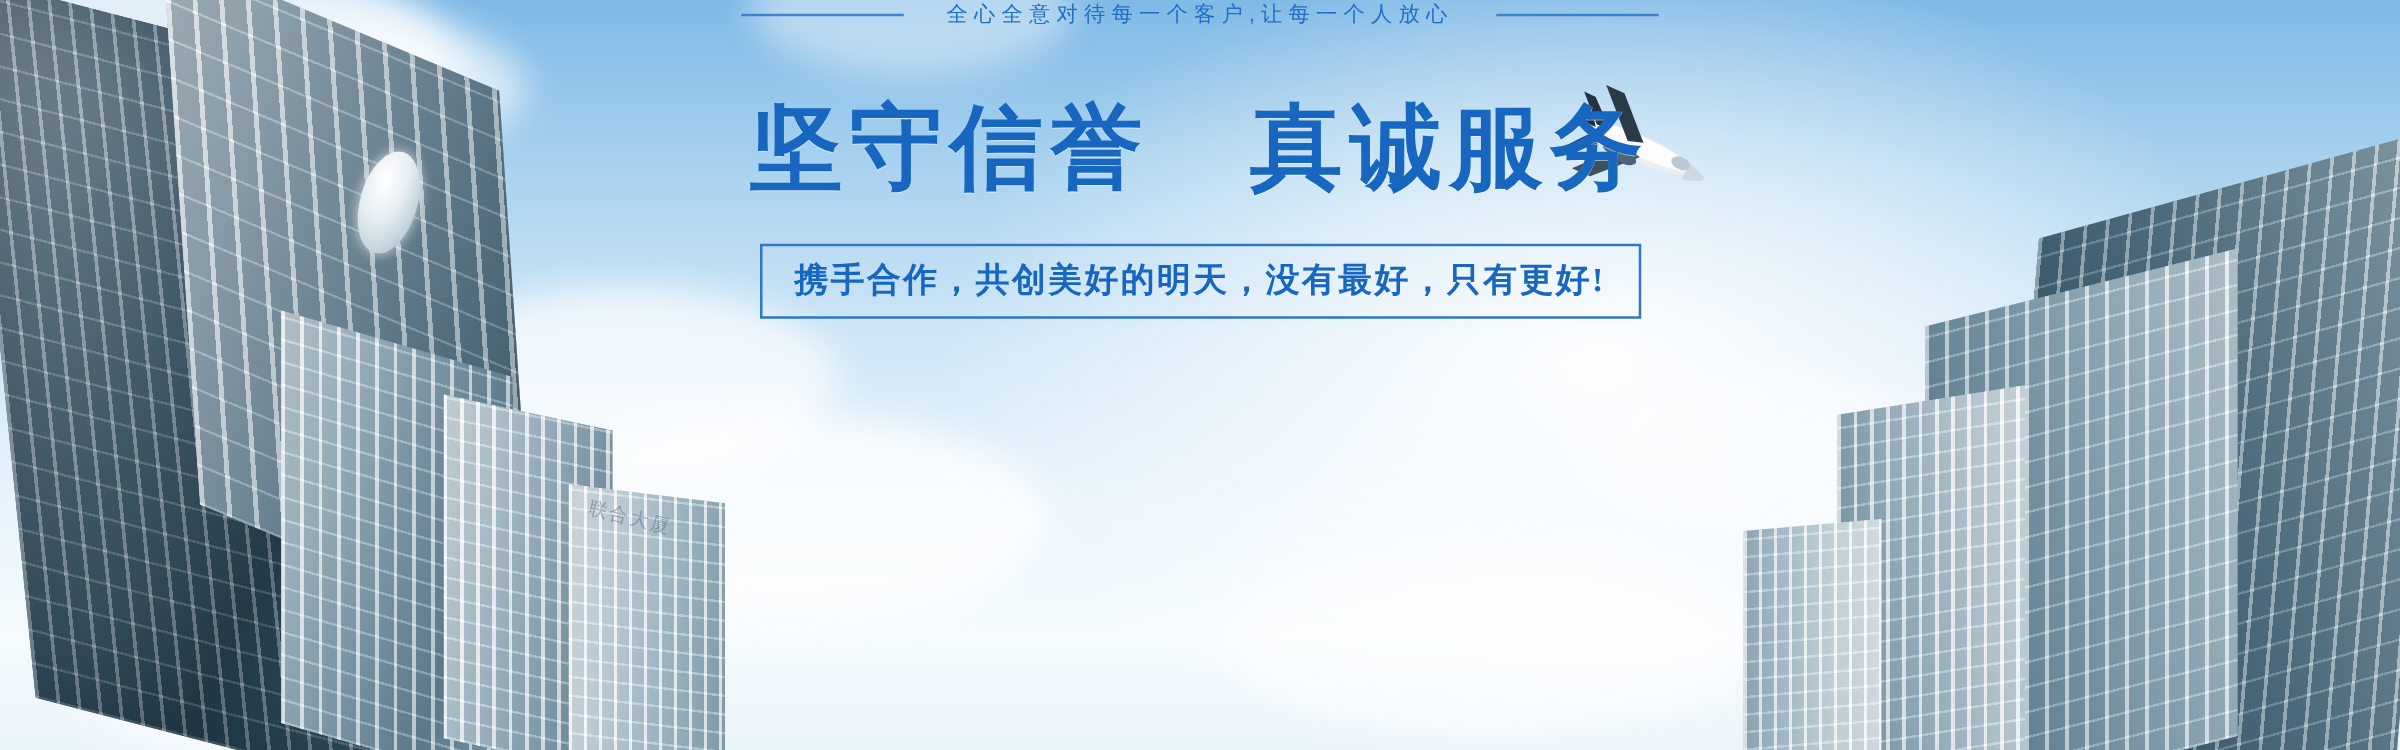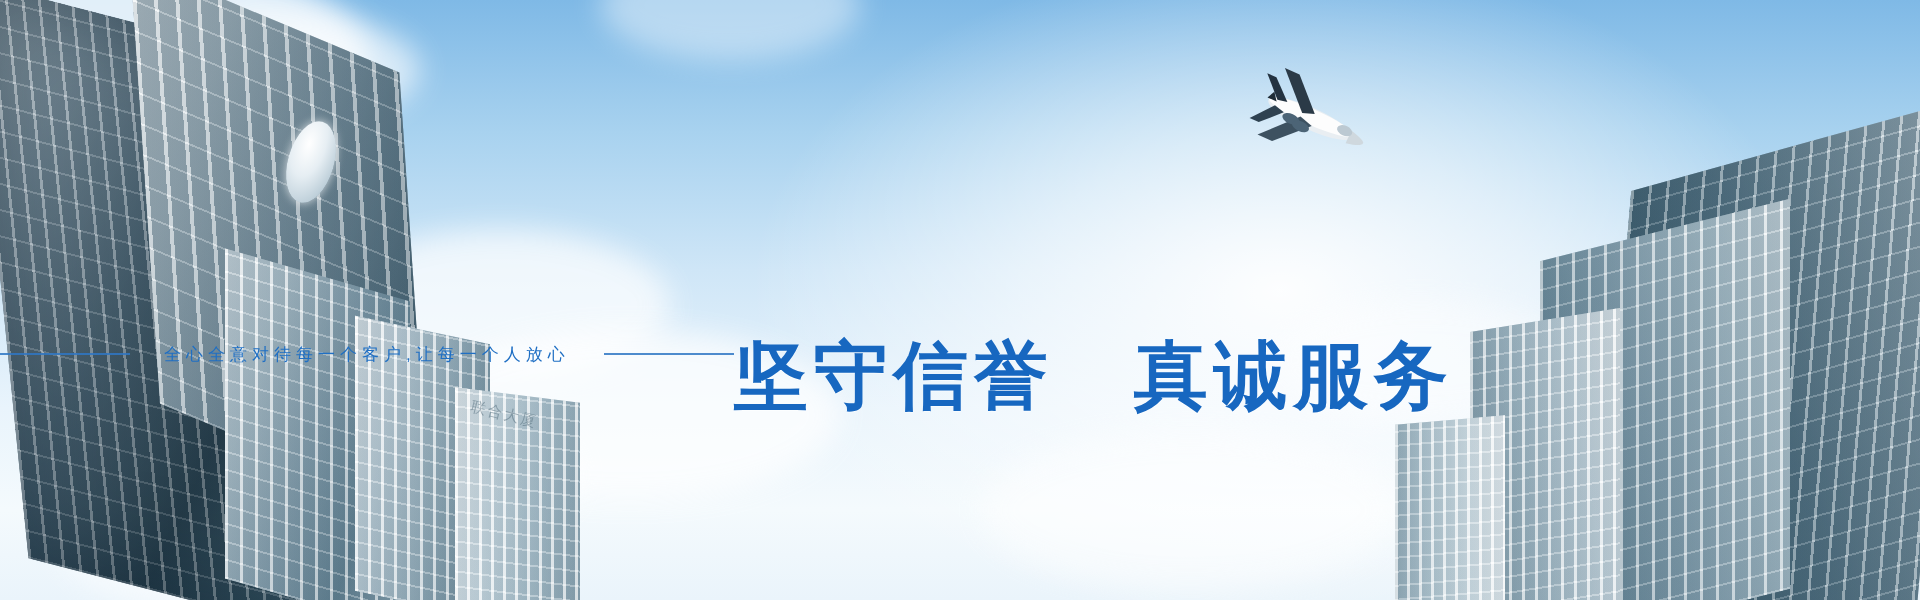--- a/index.html
+++ b/index.html
@@ -159,22 +159,21 @@
       repeating-linear-gradient(90deg, rgba(255,255,255,.62) 0 3px, rgba(85,120,140,.15) 3px 12px),
       repeating-linear-gradient(0deg, rgba(255,255,255,.32) 0 2px, rgba(65,100,120,.13) 2px 14px);
   }
 
   
   .plane { position:absolute; left:1222px; top:62px; width:150px; height:130px; }
 
   
   .content {
     position:absolute; left:0; top:0; width:1920px; height:600px;
-    display:flex; align-items:center;
-    padding-top:108px;
+    display:flex; flex-direction:column; align-items:center;
   }
 
   .tagline-row { display:flex; align-items:center; gap:34px; }
   .tl-line { width:130px; height:2px; background:#2f77c4; opacity:.85; }
   .tagline {
     font-family:"Liberation Sans","DejaVu Sans",sans-serif;
     font-size:17px; color:#1f6fc4; letter-spacing:5px; white-space:nowrap;
   }
 
   .headline {
@@ -252,15 +251,18 @@
   <div class="content">
 
     <div class="tagline-row">
       <span class="tl-line"></span>
       <span class="tagline">全心全意对待每一个客户,让每一个人放心</span>
       <span class="tl-line"></span>
     </div>
 
     <div class="headline">坚守信誉　真诚服务</div>
 
+    <div class="subbox">
+      <div class="subtitle">携手合作，共创美好的明天，没有最好，只有更好!</div>
+    </div>
 
   </div>
 </div>
 
 </body></html>

